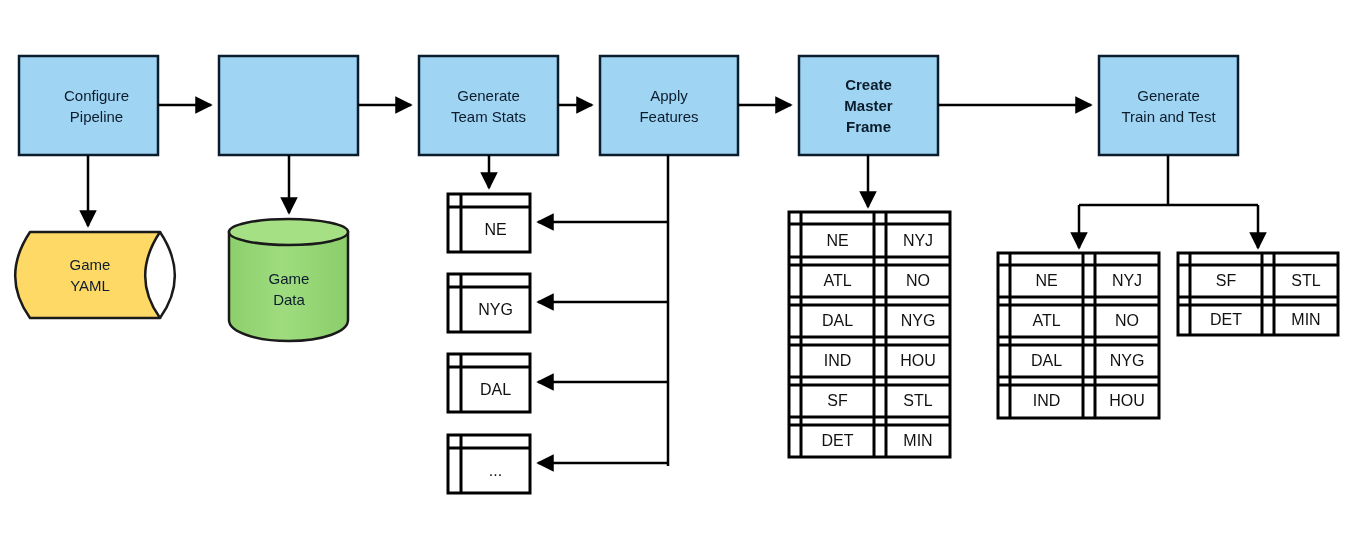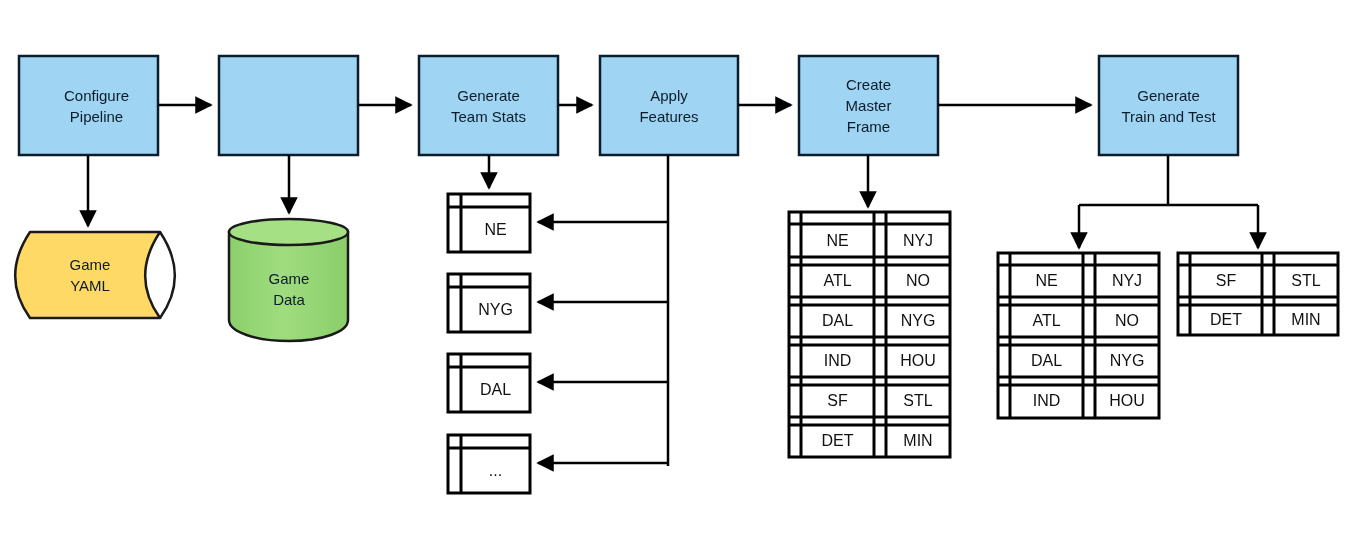--- a/index.html
+++ b/index.html
@@ -187,21 +187,21 @@
       <line x1="1178" y1="305" x2="1338" y2="305" stroke="#000000" stroke-width="3"></line>
     </g>
   </svg>
 
   <div class="node-label" style="left:19px; top:56px; width:155px; height:99px;">Configure
 Pipeline</div>
   <div class="node-label" style="left:419px; top:56px; width:139px; height:99px;">Generate
 Team Stats</div>
   <div class="node-label" style="left:600px; top:56px; width:138px; height:99px;">Apply
 Features</div>
-  <div class="node-label" style="left:799px; top:56px; width:139px; height:99px;">Create
+  <div class="node-label" style="left:799px; top:56px; width:139px; height:99px;font-weight:bold;">Create
 Master
 Frame</div>
   <div class="node-label" style="left:1099px; top:56px; width:139px; height:99px;">Generate
 Train and Test</div>
 
   <div class="node-label" style="left:20px; top:232px; width:140px; height:86px;">Game
 YAML</div>
   <div class="node-label" style="left:229px; top:245px; width:120px; height:88px;">Game
 Data</div>
 

